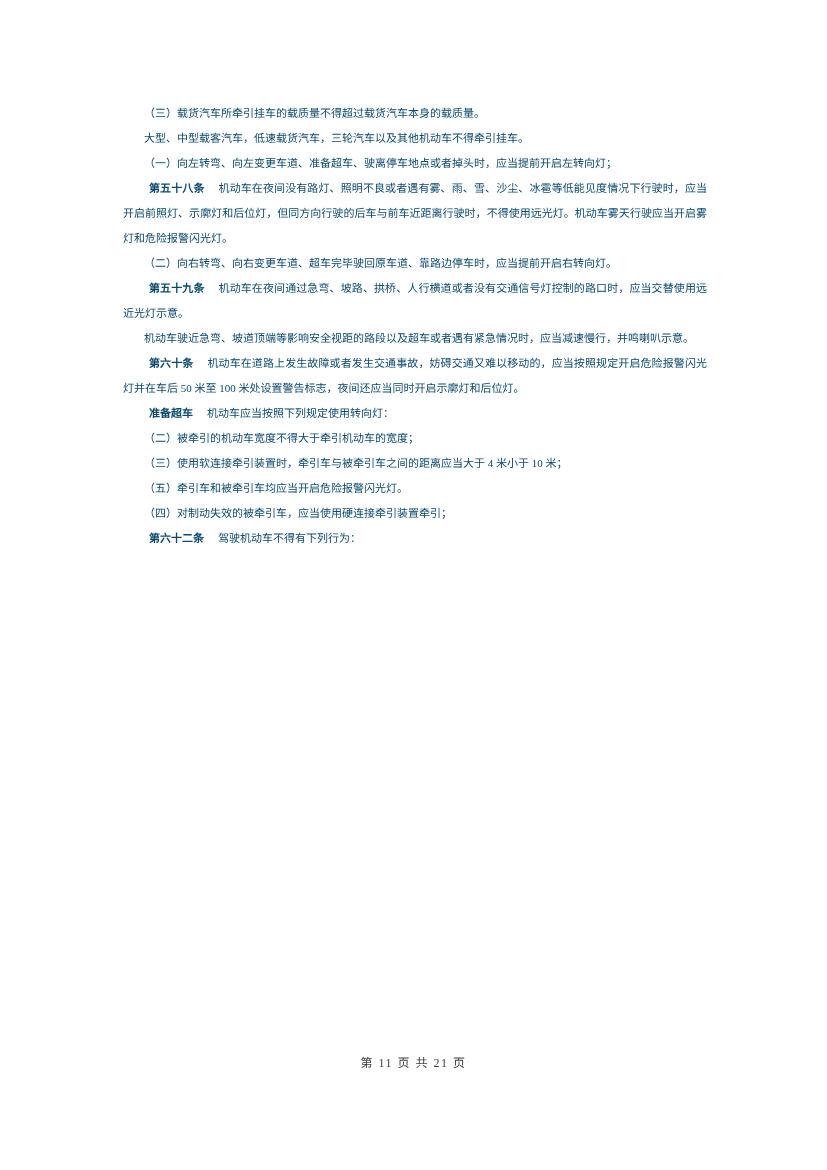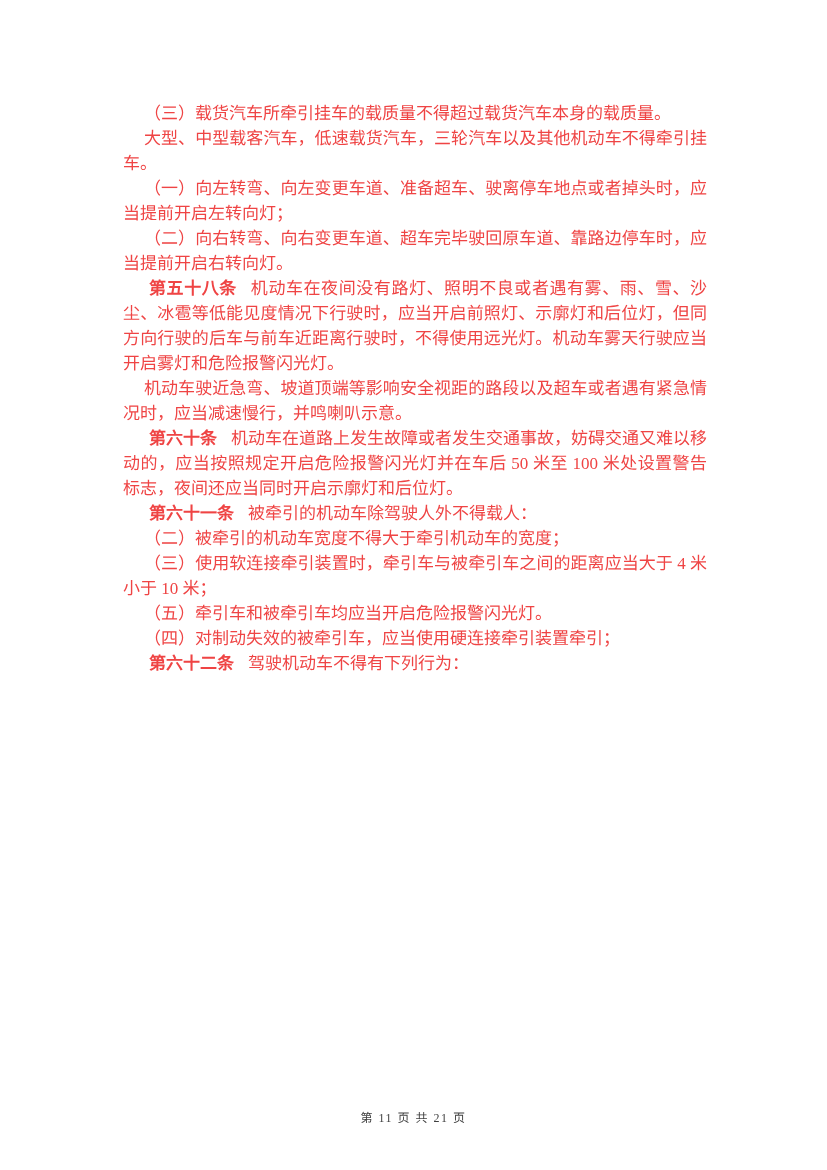--- a/index.html
+++ b/index.html
@@ -16,36 +16,36 @@
     font-family: "Liberation Serif", "DejaVu Serif", serif;
   }
   .content {
     position: absolute;
     left: 123px;
     top: 101px;
     width: 584px;
   }
   p.para {
     margin: 0;
-    font-size: 17px;
+    font-size: 11px;
     line-height: 25px;
-    color: #ef4444;
+    color: #0c4a6e;
     text-align: justify;
     letter-spacing: 0;
   }
   p.indent  { text-indent: 21px; }
   p.heading { text-indent: 26px; }
   .sec-gap  { margin-top: 46px; }
   .art-num {
     font-weight: bold;
     margin-right: 14px;
   }
   .footer {
     position: absolute;
-    top: 1108px;
+    top: 1053px;
     left: 0;
     width: 100%;
     text-align: center;
     font-size: 12px;
     letter-spacing: 1.5px;
     color: #3f3f3f;
   }
 </style>
 </head>
 <body>
@@ -53,30 +53,31 @@
 <div class="page">
   <div class="content">
 
     <p class="para indent">（三）载货汽车所牵引挂车的载质量不得超过载货汽车本身的载质量。</p>
 
     <p class="para indent">大型、中型载客汽车，低速载货汽车，三轮汽车以及其他机动车不得牵引挂车。</p>
 
 
     <p class="para indent">（一）向左转弯、向左变更车道、准备超车、驶离停车地点或者掉头时，应当提前开启左转向灯；</p>
 
+    <p class="para heading sec-gap"><span class="art-num">第五十八条</span><span>机动车在夜间没有路灯、照明不良或者遇有雾、雨、雪、沙尘、冰雹等低能见度情况下行驶时，应当开启前照灯、示廓灯和后位灯，但同方向行驶的后车与前车近距离行驶时，不得使用远光灯。机动车雾天行驶应当开启雾灯和危险报警闪光灯。</span></p>
+
     <p class="para indent">（二）向右转弯、向右变更车道、超车完毕驶回原车道、靠路边停车时，应当提前开启右转向灯。</p>
 
-    <p class="para heading sec-gap"><span class="art-num">第五十八条</span><span>机动车在夜间没有路灯、照明不良或者遇有雾、雨、雪、沙尘、冰雹等低能见度情况下行驶时，应当开启前照灯、示廓灯和后位灯，但同方向行驶的后车与前车近距离行驶时，不得使用远光灯。机动车雾天行驶应当开启雾灯和危险报警闪光灯。</span></p>
-
+    <p class="para heading sec-gap"><span class="art-num">第五十九条</span><span>机动车在夜间通过急弯、坡路、拱桥、人行横道或者没有交通信号灯控制的路口时，应当交替使用远近光灯示意。</span></p>
 
     <p class="para indent">机动车驶近急弯、坡道顶端等影响安全视距的路段以及超车或者遇有紧急情况时，应当减速慢行，并鸣喇叭示意。</p>
 
     <p class="para heading sec-gap"><span class="art-num">第六十条</span><span>机动车在道路上发生故障或者发生交通事故，妨碍交通又难以移动的，应当按照规定开启危险报警闪光灯并在车后 50 米至 100 米处设置警告标志，夜间还应当同时开启示廓灯和后位灯。</span></p>
 
-    <p class="para heading sec-gap"><span class="art-num">第六十一条</span><span>被牵引的机动车除驾驶人外不得载人：</span></p>
+    <p class="para heading sec-gap"><span class="art-num">准备超车</span><span>机动车应当按照下列规定使用转向灯：</span></p>
 
 
     <p class="para indent">（二）被牵引的机动车宽度不得大于牵引机动车的宽度；</p>
 
     <p class="para indent">（三）使用软连接牵引装置时，牵引车与被牵引车之间的距离应当大于 4 米小于 10 米；</p>
 
     <p class="para indent">（五）牵引车和被牵引车均应当开启危险报警闪光灯。</p>
 
     <p class="para indent">（四）对制动失效的被牵引车，应当使用硬连接牵引装置牵引；</p>
 

